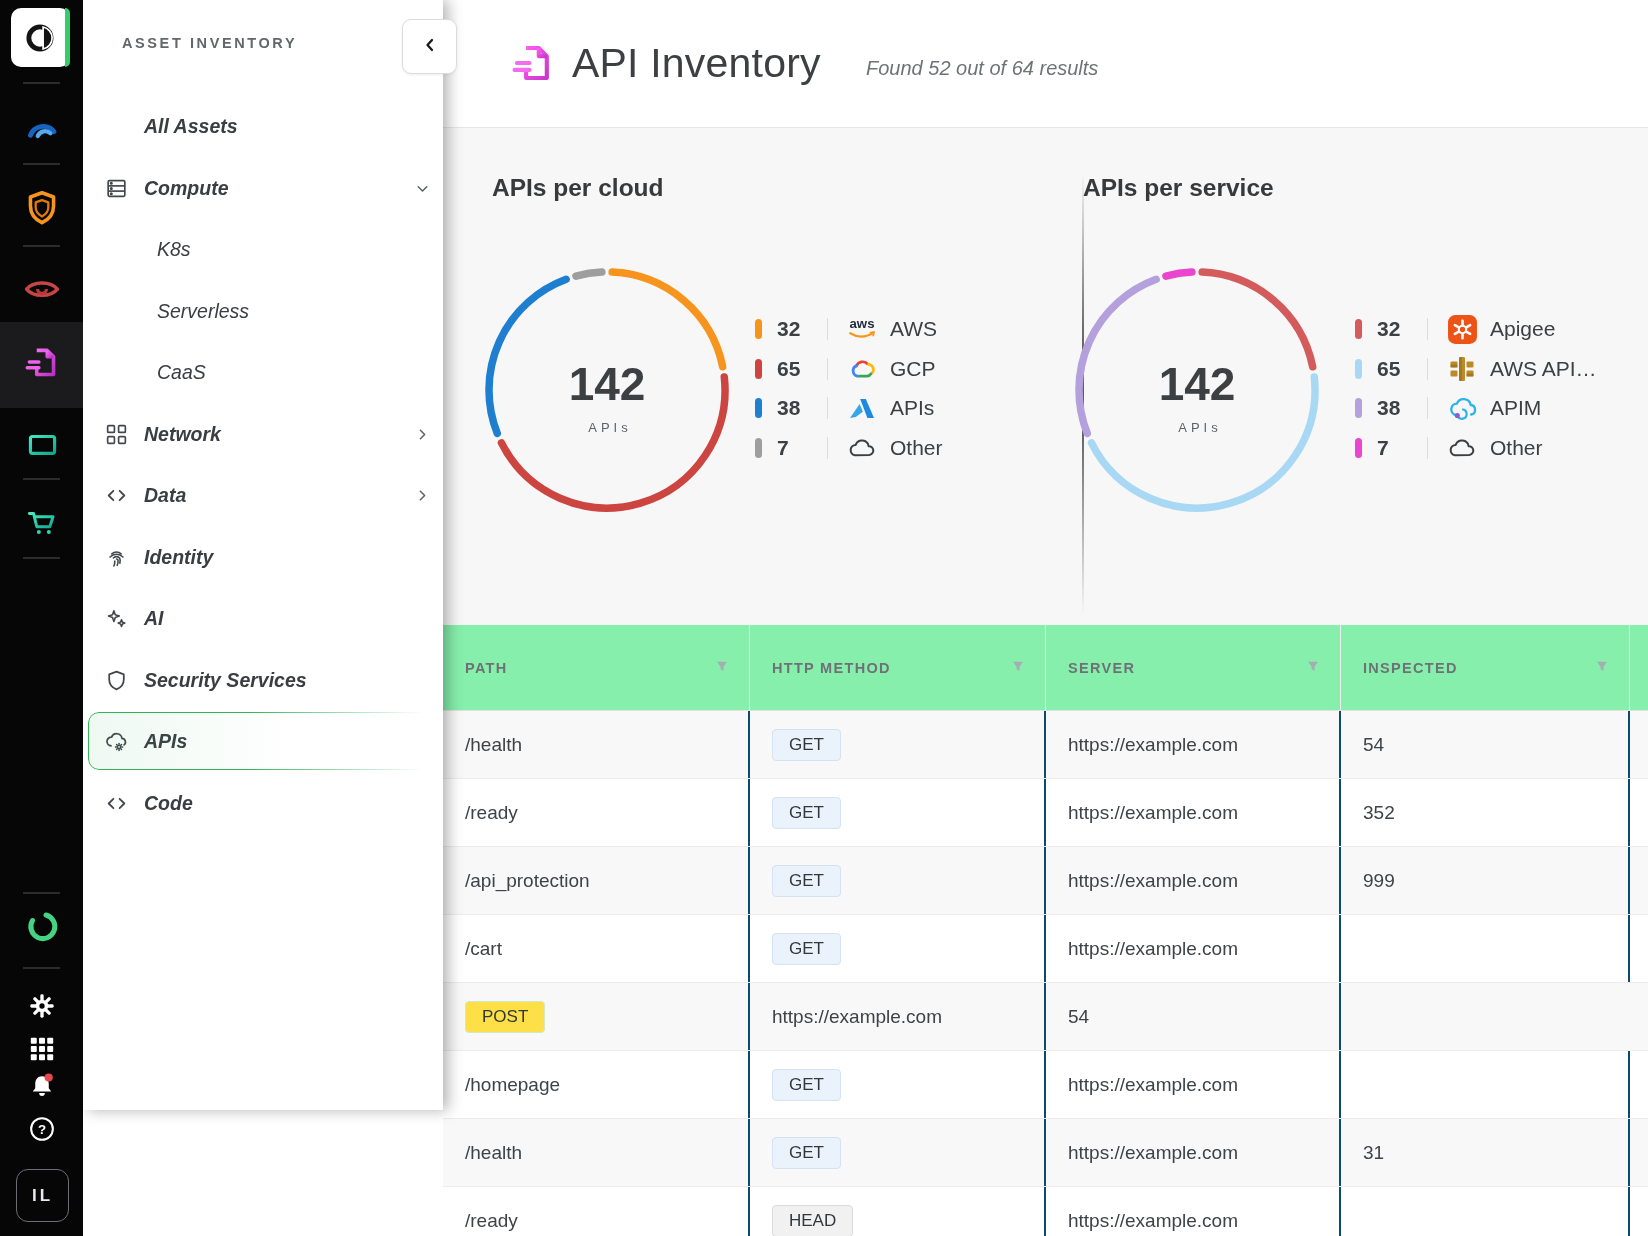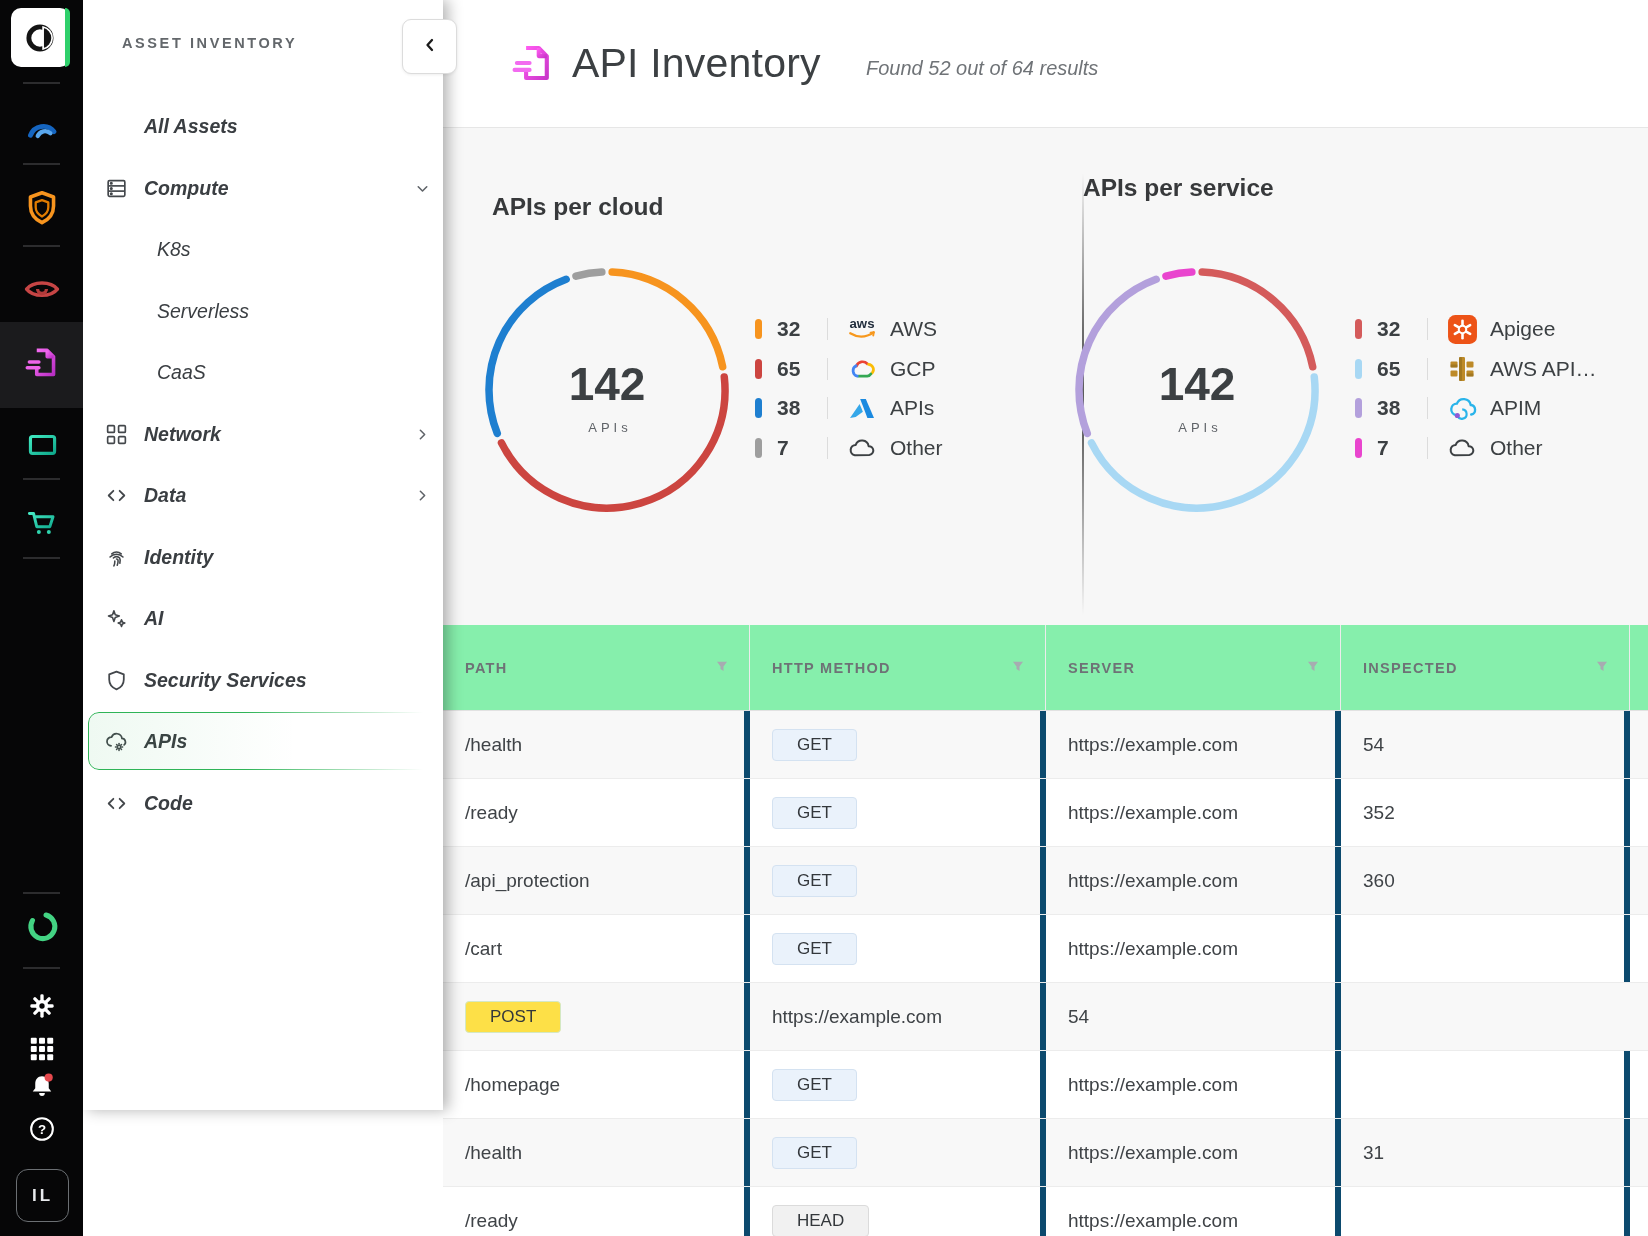--- a/index.html
+++ b/index.html
@@ -59,24 +59,24 @@
   .lg-label{font-size:21px;color:#3c4043;white-space:nowrap;}
   .donut-center-val{font-size:46px;font-weight:600;fill:#3c4043;}
   .donut-center-lab{font-size:13px;letter-spacing:4px;fill:#5f6368;}
   
   .tbl{position:absolute;left:0;top:625px;width:100%;}
   .tbl-row{display:grid;grid-template-columns:307px 296px 295px 289px 1fr;}
   .tbl-head{height:85px;background:#86efac;border-bottom:1px solid #e2e2e2;}
   .th{position:relative;display:flex;align-items:center;padding-left:22px;font-size:14.5px;font-weight:600;
     letter-spacing:1.3px;color:#6e7276;border-right:1px solid #ececec;box-sizing:border-box;}
   .th .funnel{position:absolute;right:20px;top:50%;transform:translateY(-50%);cursor:pointer;}
-  .td{display:flex;align-items:center;padding-left:22px;font-size:19px;color:#3f4347;border-right:6px solid #0c4a6e;box-sizing:border-box;}
+  .td{display:flex;align-items:center;padding-left:22px;font-size:19px;color:#3f4347;border-right:2px solid #0c4a6e;box-sizing:border-box;}
   .data-row{height:67px;border-bottom:1px solid #ececec;cursor:pointer;}
   .data-row.alt{background:#f8f8f8;}
-  .badge{display:inline-block;padding:5px 24px;border-radius:4px;font-size:17px;color:#33373b;border:1px solid transparent;}
+  .badge{display:inline-block;padding:5px 16px;border-radius:4px;font-size:17px;color:#33373b;border:1px solid transparent;}
   .badge.get{background:#EAF2FB;border-color:#D4E2F1;}
   .badge.post{background:#fde047;border-color:#D4E8C3;}
   .badge.head{background:#F1F1F1;border-color:#DBDBDB;}
 </style>
 </head>
 <body>
 
 <div class="rail" id="rail">
     <div class="rail-logo">
       <svg width="38" height="38" viewBox="0 0 36 36">
@@ -346,21 +346,21 @@
         <path d="M25 7 v7 h7" stroke="url(#pgh)" stroke-width="3.6" stroke-linejoin="round"></path>
         <path d="M6 20 h11 M4 26 h13" stroke="#F26BF0" stroke-width="3.6" stroke-linecap="round"></path>
       </svg>
     </div>
     <div class="mh-title">API Inventory</div>
     <div class="mh-sub">Found 52 out of 64 results</div>
   </div>
 
   <div class="charts" id="charts">
     <div class="vdiv"></div>
-  <div class="chart-title" style="left: 49px; margin-top: 19px;">APIs per cloud</div>
+  <div class="chart-title" style="left: 49px;">APIs per cloud</div>
       <svg width="260" height="260" viewBox="0 0 260 260" style="position: absolute; left: 34px; top: 132px;">
         <path d="M 135.15 12.11 A 118 118 0 0 1 245.68 106.73" stroke="#F7941E" stroke-width="7.5" fill="none" stroke-linecap="round"></path>
         <path d="M 247.27 116.90 A 118 118 0 0 1 24.48 182.81" stroke="#CC4540" stroke-width="7.5" fill="none" stroke-linecap="round"></path>
         <path d="M 20.27 173.41 A 118 118 0 0 1 89.16 19.29" stroke="#1E7FD0" stroke-width="7.5" fill="none" stroke-linecap="round"></path>
         <path d="M 98.97 16.15 A 118 118 0 0 1 124.85 12.11" stroke="#9E9E9E" stroke-width="7.5" fill="none" stroke-linecap="round"></path>
         <text x="130" y="140" text-anchor="middle" class="donut-center-val">142</text>
         <text x="133" y="172" text-anchor="middle" class="donut-center-lab">APIs</text>
       </svg>
       <div class="legend" style="left: 312px;">
         <div class="lg-row">
@@ -535,21 +535,21 @@
         <div class="td">https://example.com</div>
         <div class="td">352</div>
         <div class="td" style="border-right:none"></div>
       </div>
       <div class="tbl-row data-row alt">
         <div class="td">/api_protection</div>
         <div class="td">
           <span class="badge get">GET</span>
         </div>
         <div class="td">https://example.com</div>
-        <div class="td">360</div>
+        <div class="td">999</div>
         <div class="td" style="border-right:none"></div>
       </div>
       <div class="tbl-row data-row">
         <div class="td">/cart</div>
         <div class="td">
           <span class="badge get">GET</span>
         </div>
         <div class="td">https://example.com</div>
         <div class="td"></div>
         <div class="td" style="border-right:none"></div>

